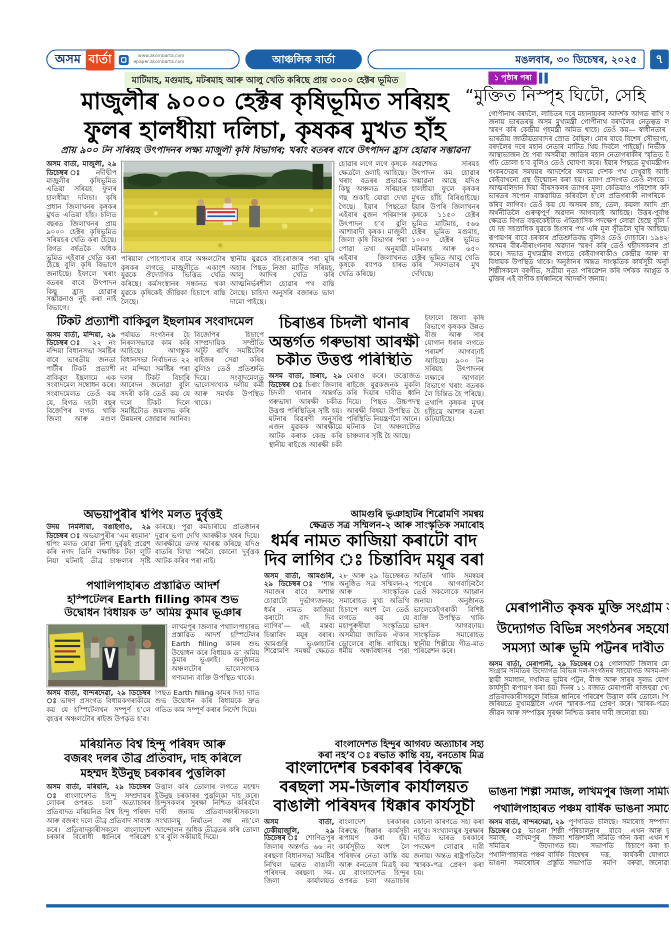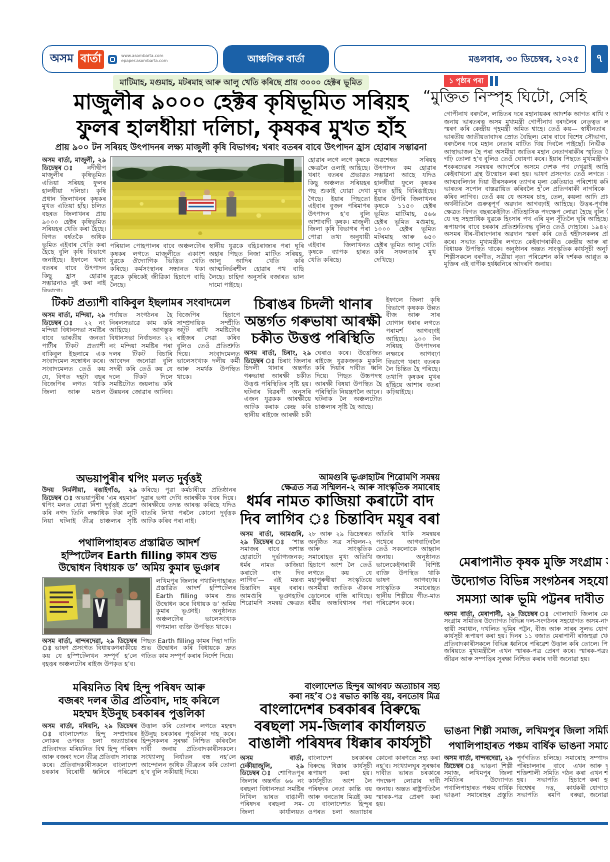--- a/index.html
+++ b/index.html
@@ -2,21 +2,21 @@
 <html><head>
 <meta charset="utf-8">
 <style>
   * { margin:0; padding:0; box-sizing:border-box; }
   html,body { background:#ffffff; }
   .page { position:relative; width:610px; height:862px; background:#fff;
           font-family:"DejaVu Sans", sans-serif; color:#1a1a1a; overflow:hidden; }
   .content { position:absolute; left:42px; top:45px; width:566px; }
 
   
-  .hdr { display:flex; align-items:stretch; gap:5px; height:28px; }
+  .hdr { display:flex; align-items:stretch; gap:5px; height:18px;text-align:right; }
   .logo-pill { flex:0 0 176px; display:flex; align-items:center; gap:4px;
                border:1.5px solid #1b61a8; border-radius:10px; padding:0 7px; background:#fff; }
   .logo-a { font-weight:bold; font-size:11px; color:#12356f; letter-spacing:.2px; }
   .logo-b { font-weight:bold; font-size:11px; color:#fff; background:#e8491f;
             padding:0 3px; border-radius:2px; }
   .logo-ico { width:9px; height:9px; background:#1b61a8; border-radius:2px; position:relative; flex:0 0 9px;}
   .logo-ico:after { content:""; position:absolute; left:2px; top:2px; right:2px; bottom:2px;
                     border:1px solid #fff; border-radius:1px; }
   .logo-urls { display:flex; flex-direction:column; justify-content:center; line-height:4.6px; }
   .logo-urls span { font-size:4px; color:#666; white-space:nowrap; }
@@ -39,21 +39,21 @@
   .cols2 { column-count:2; column-gap:4px; }
   .cols3 { column-count:3; column-gap:4px; }
 
   
   .kicker-green { width:fit-content; max-width:100%; margin:0 auto; background:#e8f4d8;
                   color:#2b2b2b; font-size:8px; font-weight:bold; padding:1px 7px;
                   border-radius:2px; white-space:nowrap; overflow:hidden; }
   .lead-h { text-align:center; font-weight:bold; font-size:21px; line-height:25.5px;
             color:#000; overflow:hidden; white-space:nowrap; }
   .lead-sub { text-align:center; font-weight:bold; font-size:8.6px; line-height:11px;
-              margin-top:1px; color:#111; overflow:hidden; white-space:nowrap; }
+              margin-top:1px; color:#111; overflow:hidden; white-space:nowrap;font-style:italic; }
   .lead-row { display:flex; gap:4px; margin-top:3px; height:136px; overflow:hidden; }
   .lead-c1 { flex:0 0 64px; } .lead-c3 { flex:0 0 62px; } .lead-c4 { flex:0 0 62px; }
   .lead-mid { flex:0 0 194px; display:flex; flex-direction:column; gap:2px; }
   .lead-mid .below { display:flex; gap:4px; height:46px; overflow:hidden; }
   .lead-mid .below .body { flex:1; }
   .photo { display:block; border:1px solid #999; }
 
   .h2line { text-align:center; font-weight:bold; color:#000; overflow:hidden; }
   .row2 { display:flex; gap:4px; margin-top:4px; height:172px; overflow:hidden; }
   .mandia { flex:0 0 198px; }
@@ -82,21 +82,21 @@
   .dharma .h2line { font-size:15px; line-height:18px; white-space:nowrap; }
   .dharma .body { height:138px; margin-top:2px; }
 
   .marioni .h2line { font-size:10.5px; line-height:13px; white-space:nowrap; }
   .marioni .body { height:110px; margin-top:2px; }
   .bang .h2line { font-size:14.5px; line-height:17px; white-space:nowrap; }
   .bang .body { height:76px; margin-top:2px; }
 
   
   .tag-row { display:flex; align-items:center; gap:2px; height:11px; }
-  .tag-box { background:#ef4444; color:#fff; font-size:6.8px; font-weight:bold;
+  .tag-box { background:#a21caf; color:#fff; font-size:6.8px; font-weight:bold;
              padding:0.5px 5px; border-radius:1px; white-space:nowrap; }
   .tag-bar { width:3px; height:10px; background:#1b61a8; }
   .mukti-h { font-weight:normal; font-size:15px; line-height:21px; color:#000;
              white-space:nowrap; text-align:center; margin-left:-42px; width:206px;
              overflow:hidden; margin-top:1px; }
   .mukti-body { height:442px; margin-top:2px; font-size:6.2px; line-height:7.5px; }
   .mera .h2line { font-size:12px; line-height:15.5px; white-space:nowrap; margin-top:3px; }
   .mera .body { height:112px; margin-top:2px; font-size:6.2px; line-height:7.5px; }
   .bhangna .h2line { font-size:9.8px; line-height:12.3px; white-space:nowrap; margin-top:3px; }
   .bhangna .body { height:60px; margin-top:2px; font-size:6.2px; line-height:7.4px; }

